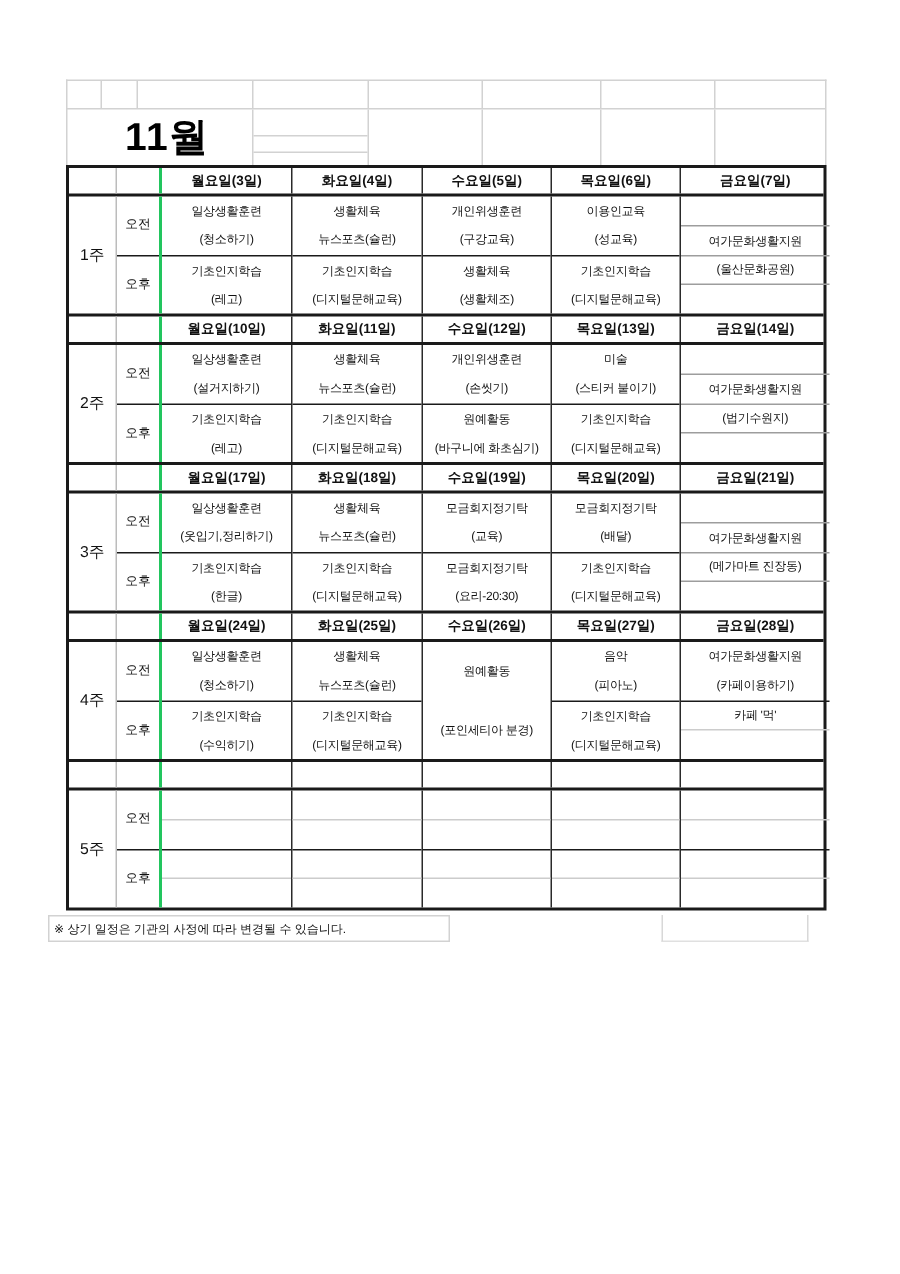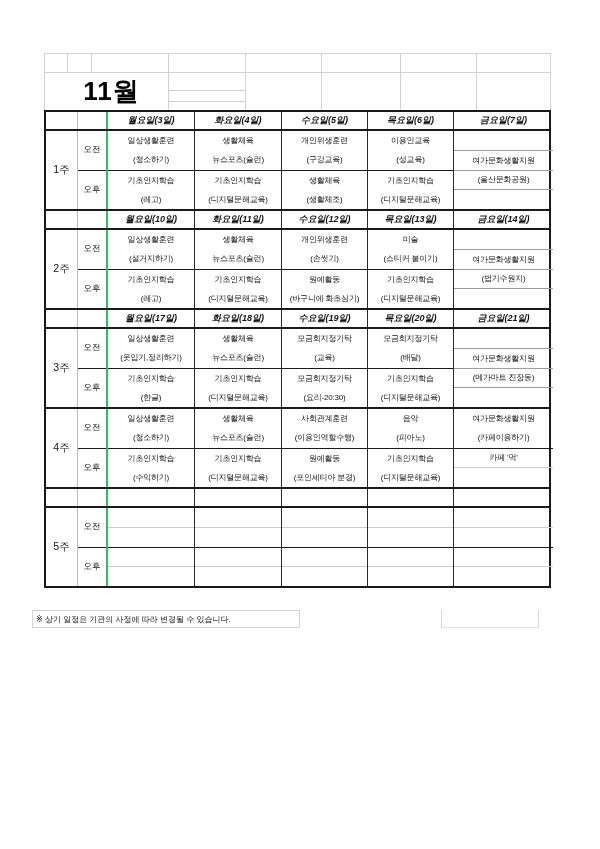--- a/index.html
+++ b/index.html
@@ -34,21 +34,21 @@
   .tbl {
     position: absolute; left: 44px; top: 110px; width: 507px;
     border: 2px solid #1a1a1a;
     background: #fff;
   }
   .wb + .wb { border-top: 2px solid #1a1a1a; }
 
   .row { display: flex; }
   .hd { height: 19px; border-bottom: 2px solid #1a1a1a; }
   .hd > div { display: flex; align-items: center; justify-content: center;
-              font-size: 9px; font-weight: bold; white-space: nowrap; font-style: italic; }
+              font-size: 9px; font-weight: bold; white-space: nowrap; }
 
   .wkcol  { width: 32px; border-right: 1px solid #bcbcbc; flex: none; }
   .apcol  { width: 30px; border-right: 2px solid #22c55e; flex: none; }
   .dcol   { width: 87px; border-right: 1px solid #2a2a2a; flex: none; }
   .dcol3  { width: 86px; border-right: 1px solid #2a2a2a; flex: none; }
   .fcol   { width: 99px; border-right: none; flex: none; }
 
   .bd { display: flex; height: 78px; }
   .wkl { display: flex; align-items: center; justify-content: center;
          font-size: 10.5px; color:#111; }
@@ -304,20 +304,29 @@
         <div class="fcol fc">
           <div class="fr"></div>
           <div class="fr">여가문화생활지원</div>
           <div class="fr">(메가마트 진장동)</div>
           <div class="fr"></div>
         </div>
       </div>
     </div>
 
     <div class="wb">
+      <div class="row hd">
+        <div class="wkcol"></div>
+        <div class="apcol"></div>
+        <div class="dcol">월요일(24일)</div>
+        <div class="dcol">화요일(25일)</div>
+        <div class="dcol3">수요일(26일)</div>
+        <div class="dcol3">목요일(27일)</div>
+        <div class="fcol">금요일(28일)</div>
+      </div>
       <div class="bd">
         <div class="wkcol wkl">4주</div>
         <div class="apcol apc">
           <div class="aph am">오전</div>
           <div class="aph">오후</div>
         </div>
         <div class="dcol dc">
           <div class="half am">
             <div class="t">일상생활훈련</div>
             <div class="t">(청소하기)</div>
@@ -331,24 +340,20 @@
           <div class="half am">
             <div class="t">생활체육</div>
             <div class="t">뉴스포츠(슐런)</div>
           </div>
           <div class="half">
             <div class="t">기초인지학습</div>
             <div class="t">(디지털문해교육)</div>
           </div>
         </div>
         <div class="dcol3 dc">
-          <div class="half am">
-            <div class="t">사회관계훈련</div>
-            <div class="t">(이용인역할수행)</div>
-          </div>
           <div class="half">
             <div class="t">원예활동</div>
             <div class="t">(포인세티아 분경)</div>
           </div>
         </div>
         <div class="dcol3 dc">
           <div class="half am">
             <div class="t">음악</div>
             <div class="t">(피아노)</div>
           </div>

